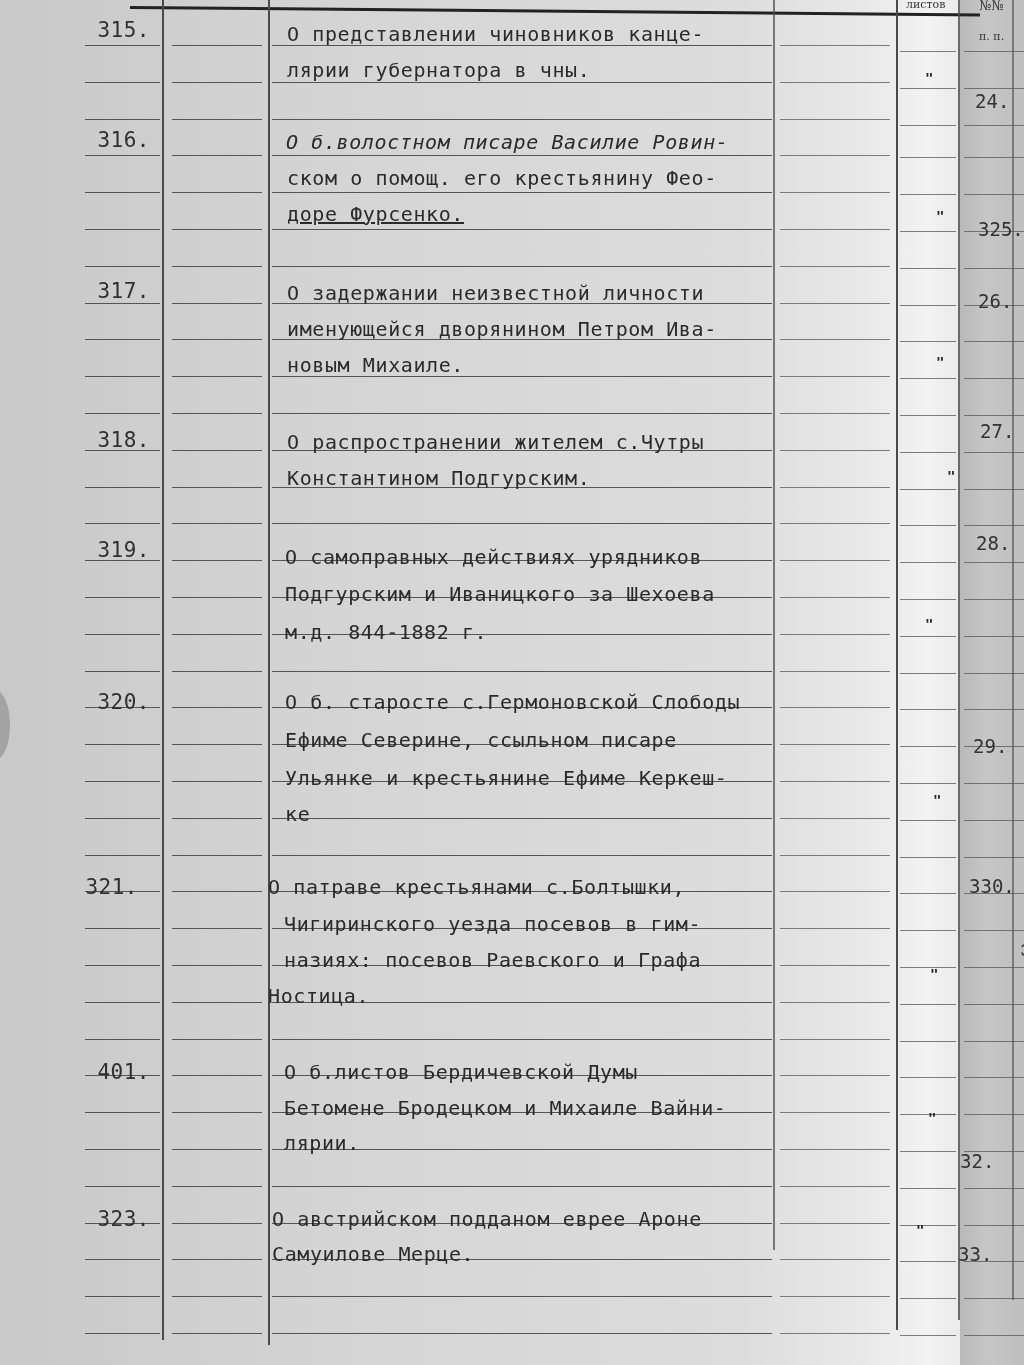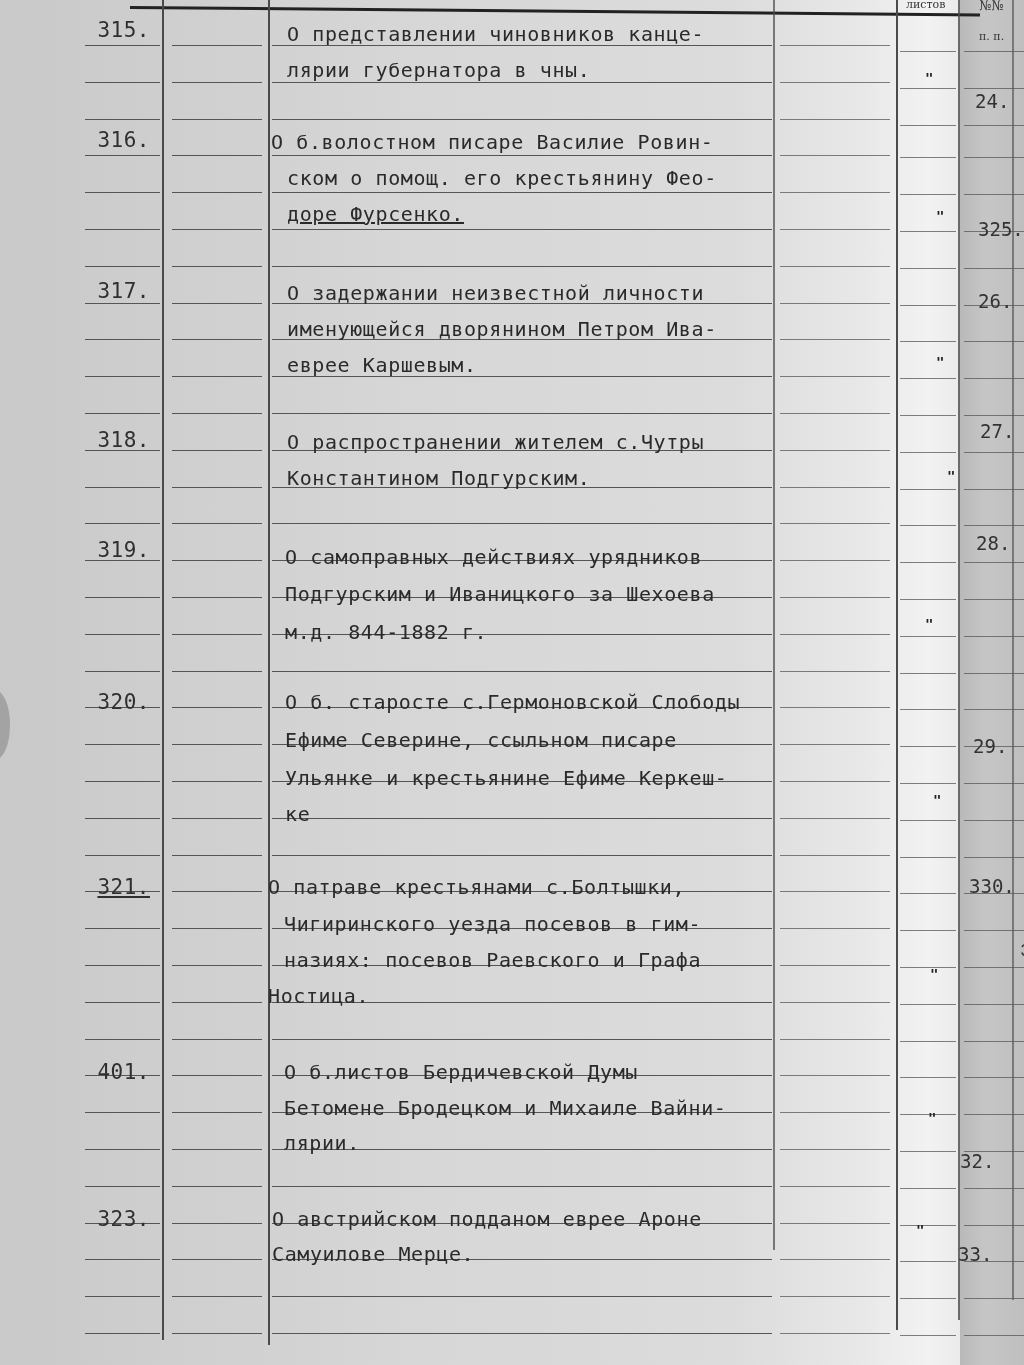--- a/index.html
+++ b/index.html
@@ -276,50 +276,50 @@
   </div>
 
 <div id="entries">
 
   <div class="num" style="left:80px;top:18px;">315.</div>
   <div class="desc-line" style="left:287px;top:22px;">О представлении чиновников канце-</div>
   <div class="desc-line" style="left:287px;top:58px;">лярии губернатора в чны.</div>
   <div class="ditto" style="left:925px;top:70px;">"</div>
 
   <div class="num" style="left:80px;top:128px;">316.</div>
-  <div class="desc-line" style="left:271px;top:130px;">О б.волостном писаре Василие Ровин-</div>
+  <div class="desc-line" style="left:286px;top:130px;font-style:italic;">О б.волостном писаре Василие Ровин-</div>
   <div class="desc-line" style="left:287px;top:166px;">ском о помощ. его крестьянину Фео-</div>
   <div class="desc-line" style="left:287px;top:202px;text-decoration:underline;">доре Фурсенко.</div>
   <div class="ditto" style="left:936px;top:208px;">"</div>
 
   <div class="num" style="left:80px;top:279px;">317.</div>
   <div class="desc-line" style="left:287px;top:281px;">О задержании неизвестной личности</div>
   <div class="desc-line" style="left:287px;top:317px;">именующейся дворянином Петром Ива-</div>
-  <div class="desc-line" style="left:287px;top:353px;">еврее Каршевым.</div>
+  <div class="desc-line" style="left:287px;top:353px;">новым Михаиле.</div>
   <div class="ditto" style="left:936px;top:354px;">"</div>
 
   <div class="num" style="left:80px;top:428px;">318.</div>
   <div class="desc-line" style="left:287px;top:430px;">О распространении жителем с.Чутры</div>
   <div class="desc-line" style="left:287px;top:466px;">Константином Подгурским.</div>
   <div class="ditto" style="left:947px;top:468px;">"</div>
 
   <div class="num" style="left:80px;top:538px;">319.</div>
   <div class="desc-line" style="left:285px;top:545px;">О самоправных действиях урядников</div>
   <div class="desc-line" style="left:285px;top:582px;">Подгурским и Иваницкого за Шехоева</div>
   <div class="desc-line" style="left:285px;top:620px;">м.д. 844-1882 г.</div>
   <div class="ditto" style="left:925px;top:616px;">"</div>
 
   <div class="num" style="left:80px;top:690px;">320.</div>
   <div class="desc-line" style="left:285px;top:690px;">О б. старосте с.Гермоновской Слободы</div>
   <div class="desc-line" style="left:285px;top:728px;">Ефиме Северине, ссыльном писаре</div>
   <div class="desc-line" style="left:285px;top:766px;">Ульянке и крестьянине Ефиме Керкеш-</div>
   <div class="desc-line" style="left:285px;top:802px;">ке</div>
   <div class="ditto" style="left:933px;top:792px;">"</div>
 
-  <div class="num" style="left:80px;top:875px;text-decoration:underline;">321.</div>
+  <div class="num" style="left:68px;top:875px;">321.</div>
   <div class="desc-line" style="left:268px;top:875px;">О патраве крестьянами с.Болтышки,</div>
   <div class="desc-line" style="left:284px;top:912px;">Чигиринского уезда посевов в гим-</div>
   <div class="desc-line" style="left:284px;top:948px;">назиях: посевов Раевского и Графа</div>
   <div class="desc-line" style="left:268px;top:984px;">Ностица.</div>
   <div class="ditto" style="left:930px;top:966px;">"</div>
 
   <div class="num" style="left:80px;top:1060px;">401.</div>
   <div class="desc-line" style="left:284px;top:1060px;">О б.листов Бердичевской Думы</div>
   <div class="desc-line" style="left:284px;top:1096px;">Бетомене Бродецком и Михаиле Вайни-</div>
   <div class="desc-line" style="left:284px;top:1131px;">лярии.</div>

